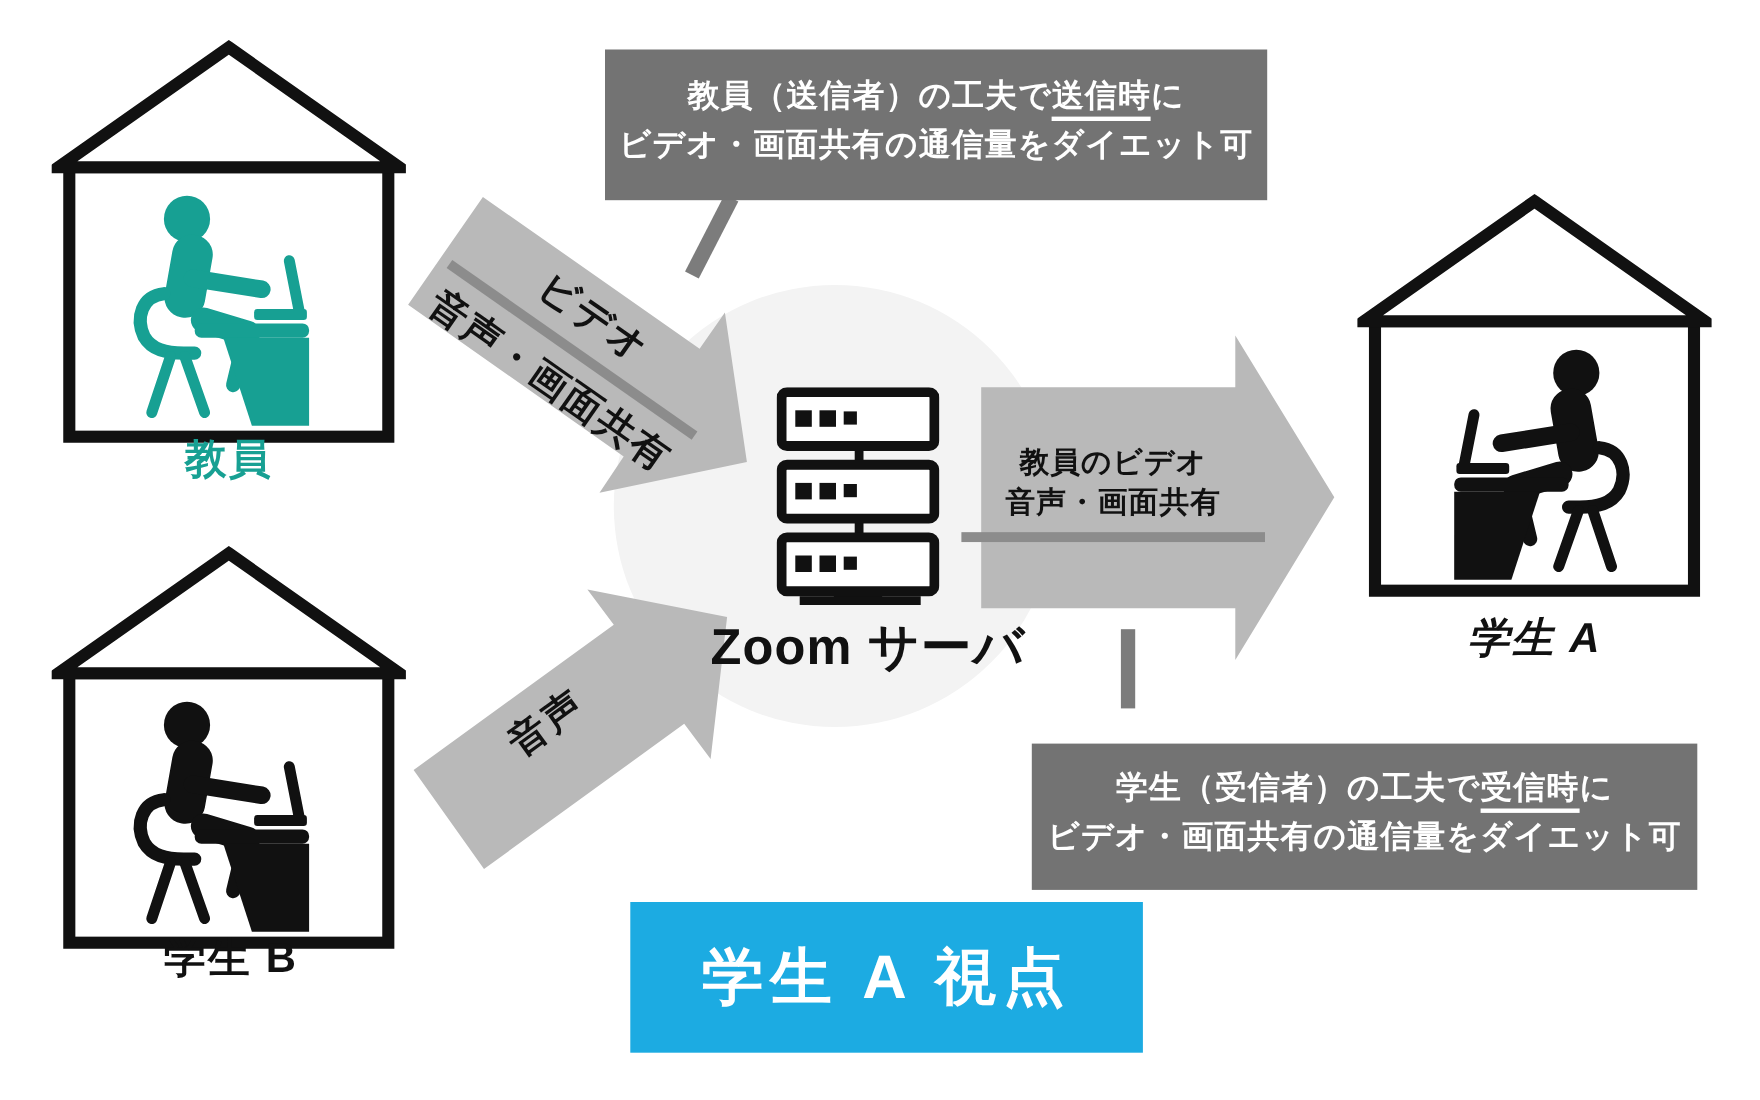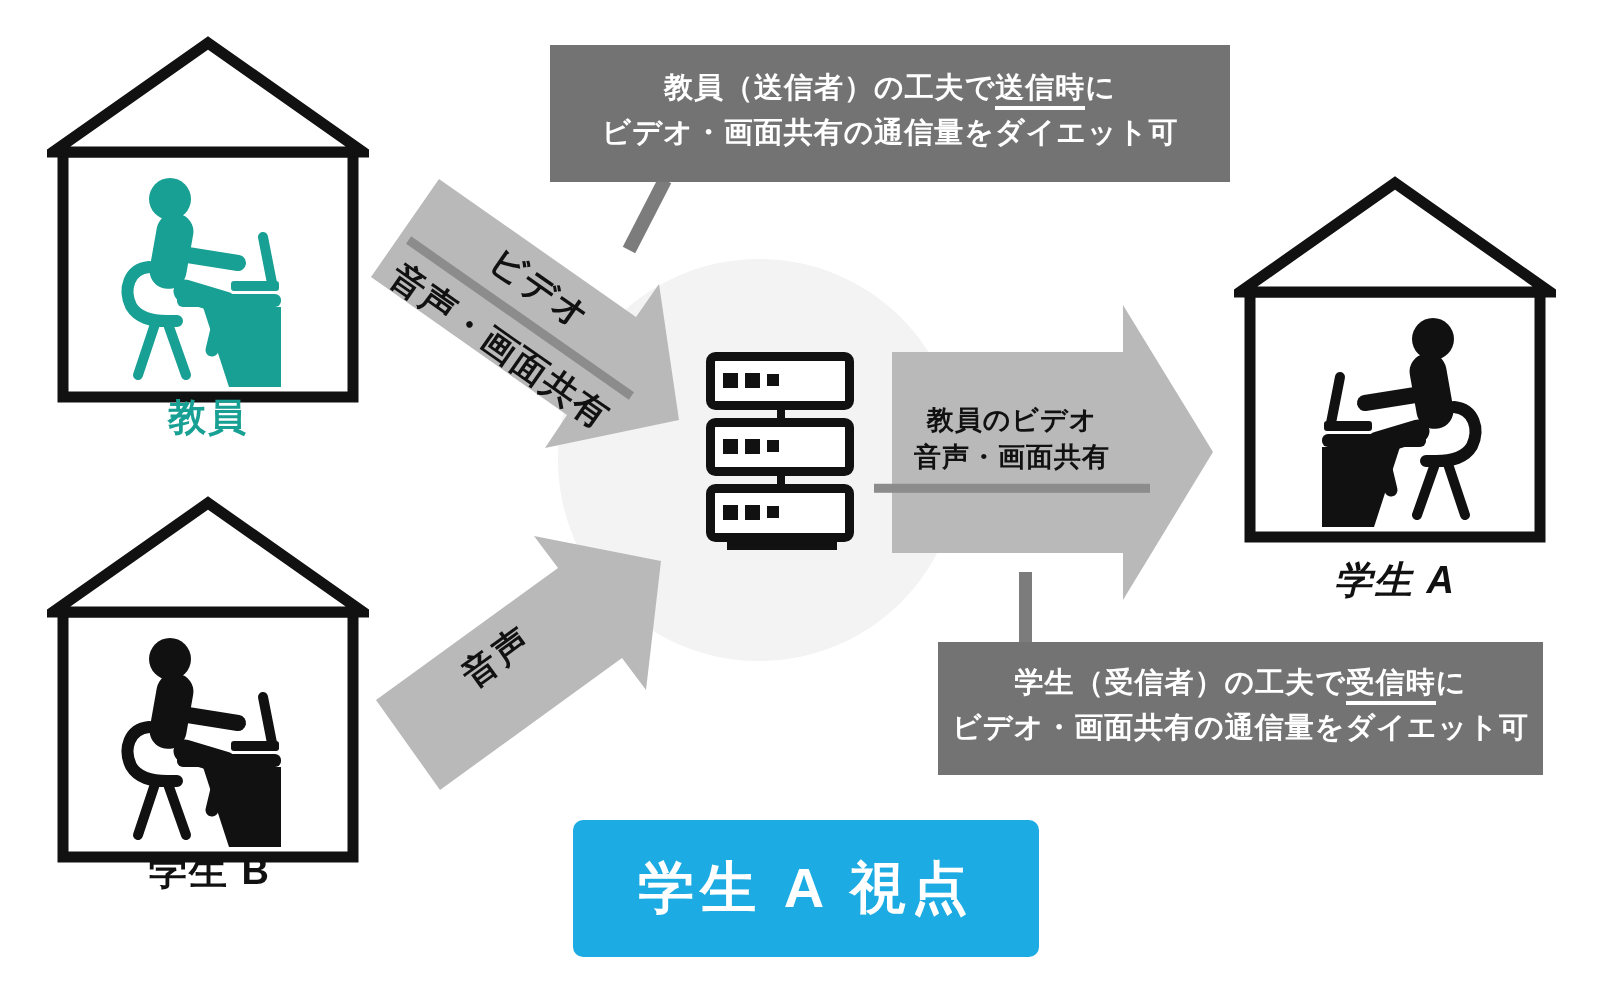--- a/index.html
+++ b/index.html
@@ -40,27 +40,27 @@
   .arrow-caption{transform-origin:center center;text-align:center;white-space:nowrap;color:var(--ink);}
   .cap1{left:520px;top:318px;transform:translate(-50%,-50%) rotate(35deg);font-size:35px;letter-spacing:2px;}
   .cap2{left:497px;top:657px;transform:translate(-50%,-50%) rotate(-36deg);font-size:35px;letter-spacing:3px;}
   .cap3{left:1012px;top:452px;transform:translate(-50%,-50%);font-size:27px;line-height:1.36;letter-spacing:1px;text-align:center;white-space:nowrap;}
   .cap-divider{height:9px;background:var(--divider-gray);margin:7px auto;}
   .cap1 .cap-divider{width:272px;}
   .cap3 .cap-divider{width:276px;margin:9px auto;}
 
   
   .callout{background:var(--box-gray);color:#ffffff;text-align:center;font-size:29px;line-height:45px;letter-spacing:1px;}
-  .callout-sender{left:550px;top:45px;width:680px;height:137px;padding-top:20px;box-sizing:border-box;}
-  .callout-receiver{left:938px;top:642px;width:605px;height:133px;padding-top:18px;box-sizing:border-box;}
+  .callout-sender{left:550px;top:45px;width:602px;height:137px;padding-top:20px;box-sizing:border-box;}
+  .callout-receiver{left:938px;top:676px;width:605px;height:133px;padding-top:18px;box-sizing:border-box;}
   .ul{border-bottom:4px solid #ffffff;padding-bottom:3px;}
 
   
   .banner{left:573px;top:820px;width:466px;height:137px;background:var(--blue);color:#ffffff;
-    display:flex;align-items:center;justify-content:center;font-size:56px;letter-spacing:6px;white-space:nowrap;border-radius:10px;}
+    display:flex;align-items:center;justify-content:center;font-size:56px;letter-spacing:6px;white-space:nowrap;}
 </style>
 </head>
 <body>
 
 <svg class="defs-holder" aria-hidden="true">
   <defs>
     <g id="person-desk">
       <circle cx="67" cy="36" r="21" fill="currentColor"></circle>
       <rect x="50" y="50" width="37" height="76" rx="18" fill="currentColor" transform="rotate(10 68 88)"></rect>
       <path d="M72,90 L135,100" stroke="currentColor" stroke-width="16" stroke-linecap="round" fill="none"></path>
@@ -136,20 +136,21 @@
       <rect x="39" y="87" width="15" height="15" fill="#111111"></rect>
       <rect x="61" y="88" width="12" height="12" fill="#111111"></rect>
     </g>
     <g>
       <rect x="4.5" y="136.5" width="139" height="49" rx="5" fill="#ffffff" stroke="#111111" stroke-width="9"></rect>
       <rect x="17" y="153" width="15" height="15" fill="#111111"></rect>
       <rect x="39" y="153" width="15" height="15" fill="#111111"></rect>
       <rect x="61" y="154" width="12" height="12" fill="#111111"></rect>
     </g>
   </svg>
+  <div class="abs label-server">Zoom サーバ</div>
 
   <div class="abs arrow-caption cap1">
     <div>ビデオ</div>
     <div class="cap-divider"></div>
     <div>音声・画面共有</div>
   </div>
 
   <div class="abs arrow-caption cap2">音声</div>
 
   <div class="abs arrow-caption cap3">

